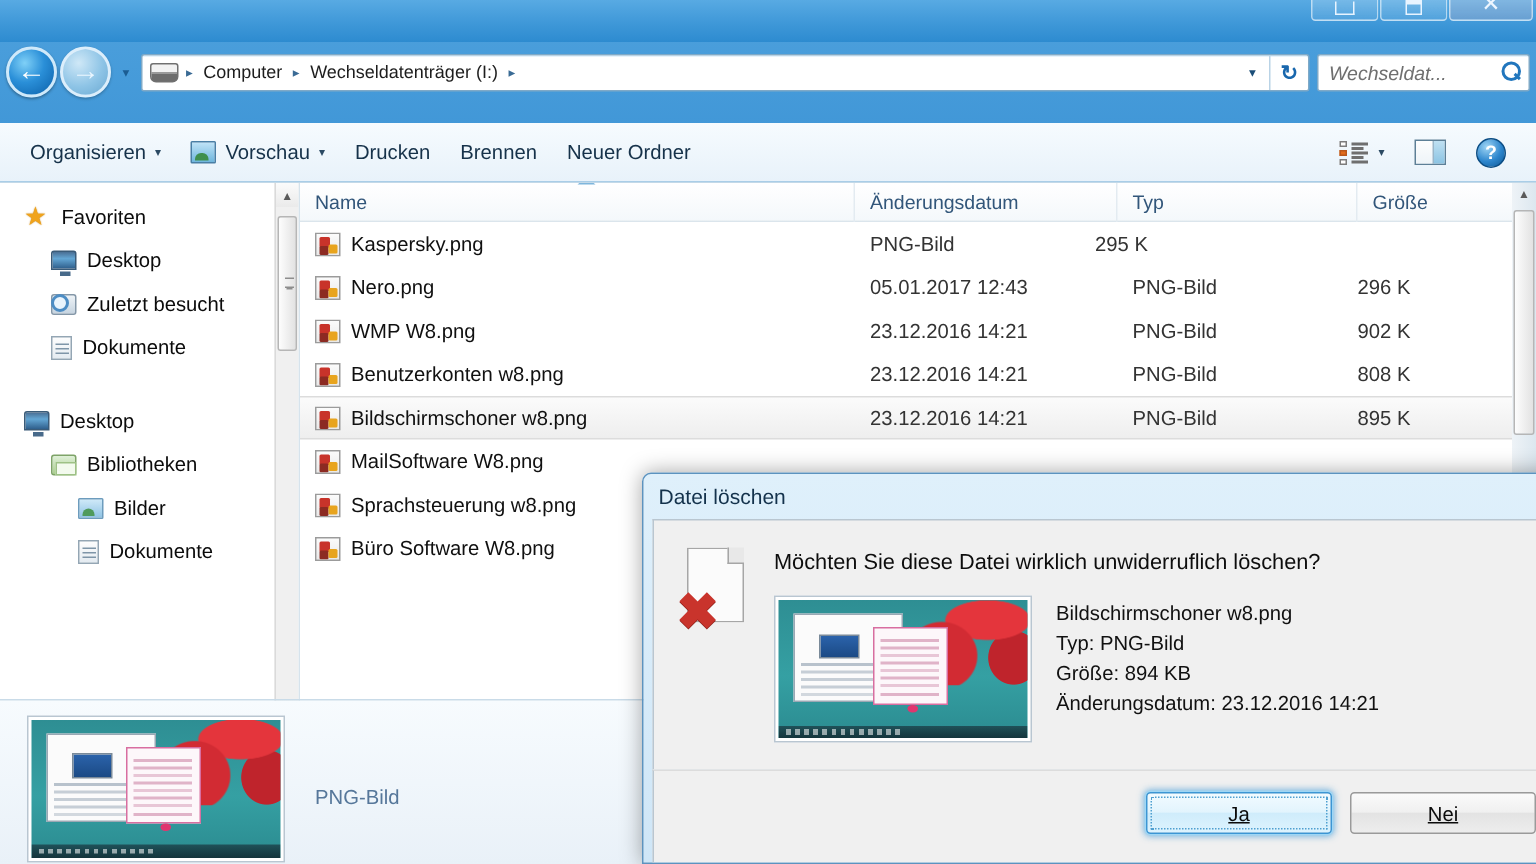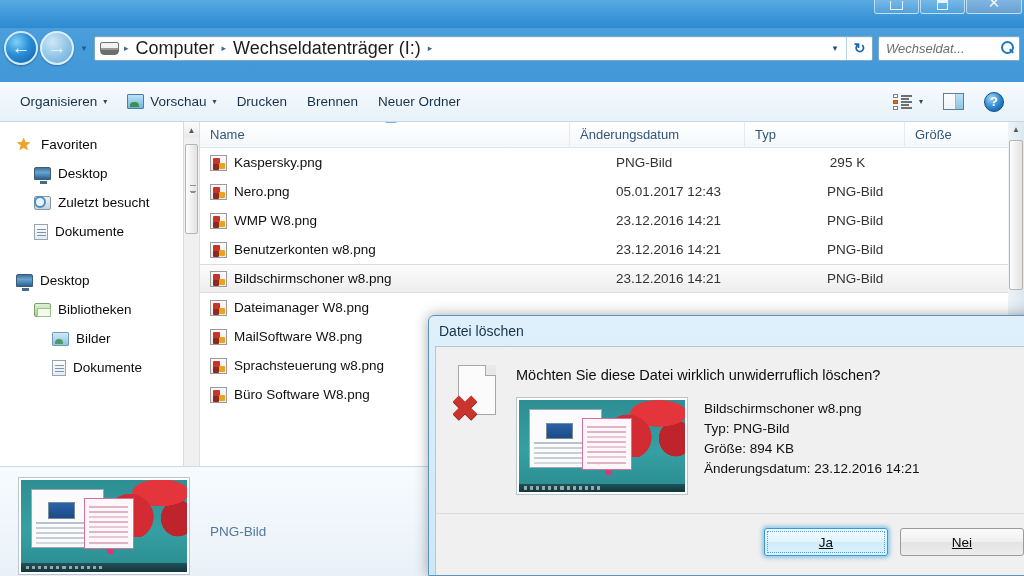--- a/index.html
+++ b/index.html
@@ -67,21 +67,21 @@
   .addrbox {
     flex: 1 1 auto; height: 25px; min-width: 0;
     background: #fff;
     border: 1px solid #7fa9c7;
     border-radius: 2px;
     display: flex; align-items: center;
     padding: 0 0 0 5px;
     box-shadow: inset 0 1px 0 #e6f2fb;
   }
   .crumbs { display: flex; align-items: center; flex: 1 1 auto; overflow: hidden; white-space: nowrap; }
-  .crumb { font-size: 18px; color: #1d1d1d; padding: 1px 3px; }
+  .crumb { font-size: 12px; color: #1d1d1d; padding: 1px 3px; }
   .crumbsep { color: #3a6b95; font-size: 9px; padding: 0 4px; }
   .drive-ico {
     width: 19px; height: 13px; flex: none; margin-right: 1px;
     background: linear-gradient(to bottom, #f2f2f2 0 45%, #9a9a9a 45% 60%, #6d6d6d 60% 100%);
     border: 1px solid #707070; border-radius: 2px 2px 4px 4px;
   }
   .addr-caret { width: 22px; text-align: center; color: #1b4e78; font-size: 9px; flex: none; }
   .refresh {
     width: 26px; height: 23px; flex: none;
     border-left: 1px solid #b9d3e6;
@@ -253,27 +253,27 @@
   .col.date { width: 175px; }
   .col.type { width: 160px; }
   .col.size { width: 105px; }
   .col.last { flex: 1; border-right: none; }
   .sortmark {
     position: absolute; left: 50%; top: -4px; width: 0; height: 0;
     border-left: 6px solid transparent; border-right: 6px solid transparent;
     border-bottom: 5px solid #7eb6dc;
   }
   .rows { position: relative; }
-  .row { display: flex; height: 29px; align-items: center; font-size: 13.5px; color: #101010; gap: 36px; }
+  .row { display: flex; height: 29px; align-items: center; font-size: 13.5px; color: #101010; }
   .row.sel { background: linear-gradient(to bottom,#fbfbfb,#eeeeee); border-top:1px solid #dcdcdc; border-bottom:1px solid #dcdcdc; }
   .cell { padding-left: 10px; overflow: hidden; white-space: nowrap; flex: none; }
   .cell.name { width: 370px; display: flex; align-items: center; gap: 7px; }
   .cell.date { width: 175px; color: #333; }
   .cell.type { width: 160px; color: #333; }
-  .cell.size { width: 105px; color: #333; text-align: center; padding-right: 14px; padding-left: 0; }
+  .cell.size { width: 105px; color: #333; text-align: left; padding-right: 14px; padding-left: 0; }
   .png-ico {
     width: 17px; height: 16px; flex: none;
     background: linear-gradient(to bottom,#fbfbfb,#e9e9e9);
     border: 1px solid #9b9b9b; position: relative; overflow: hidden;
   }
   .png-ico::before {
     content:''; position:absolute; left:2px; top:2px; width:7px; height:7px;
     background:#c8332a; border-radius:1px;
   }
   .png-ico::after {
@@ -630,26 +630,20 @@
             <span class="png-ico"></span>
             <span>Bildschirmschoner w8.png</span>
           </div>
           <div class="cell date">23.12.2016 14:21</div>
           <div class="cell type">PNG-Bild</div>
           <div class="cell size">895 K</div>
         </div>
         <div class="row">
           <div class="cell name">
             <span class="png-ico"></span>
-            <span>Dateimanager W8.png</span>
-          </div>
-        </div>
-        <div class="row">
-          <div class="cell name">
-            <span class="png-ico"></span>
             <span>MailSoftware W8.png</span>
           </div>
         </div>
         <div class="row">
           <div class="cell name">
             <span class="png-ico"></span>
             <span>Sprachsteuerung w8.png</span>
           </div>
         </div>
         <div class="row">

